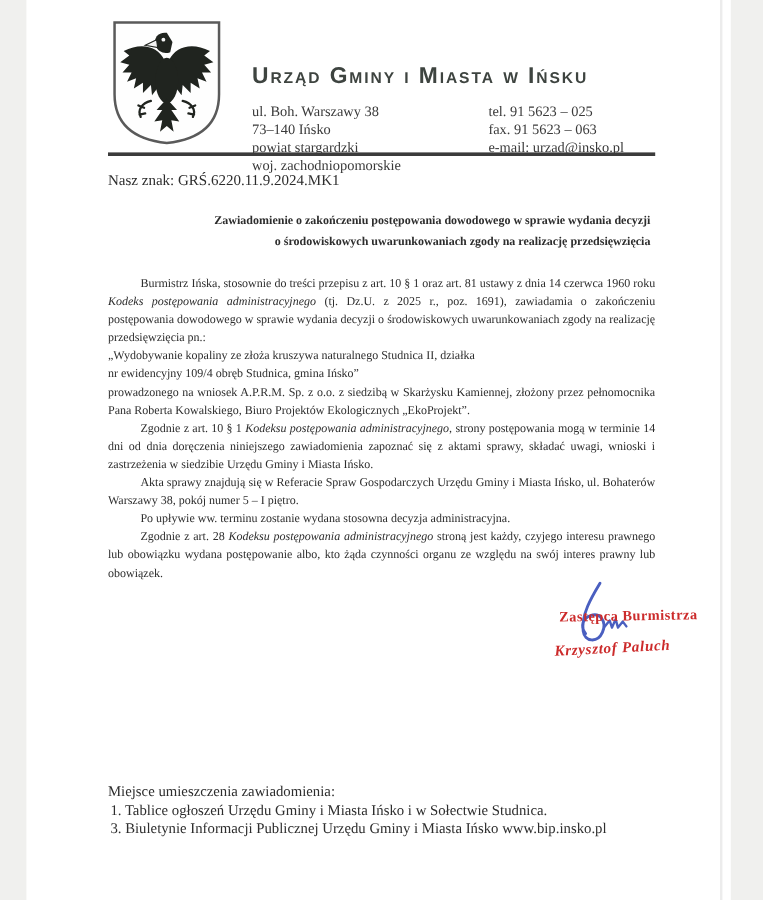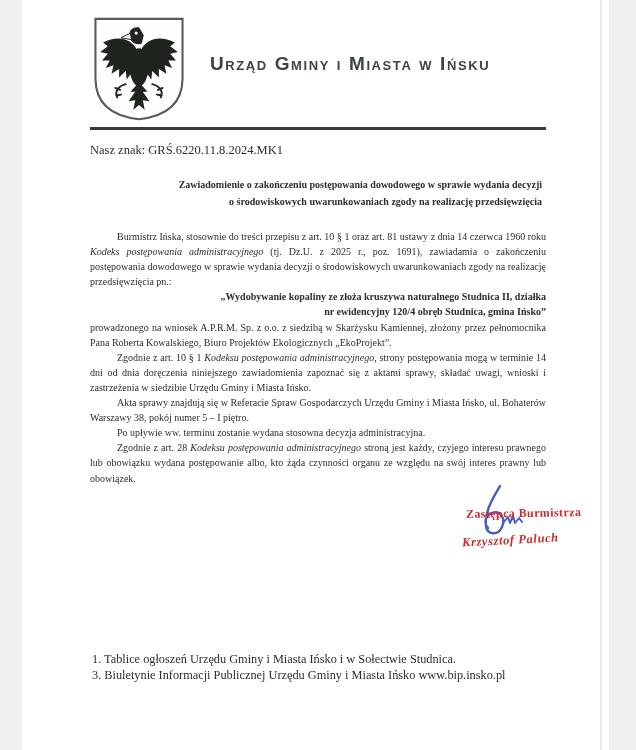--- a/index.html
+++ b/index.html
@@ -54,21 +54,21 @@
     position:absolute; left:44px; top:176px; width:476px;
     text-align:right; font-weight:bold; font-size:10px; line-height:17px;
   }
 
   .body-text {
     position:absolute; left:68px; top:229px; width:456px;
     font-size:10px; line-height:15.1px; text-align:justify;
   }
   .body-text p { margin:0; }
   .body-text .indent { text-indent:27px; }
-  .project-title { font-weight:bold; text-align:right; text-indent:0; }
+  .project-title { font-weight:normal; text-align:left; text-indent:0; }
 
   
   .stamp { position:absolute; left:416px; top:492px; width:165px; height:72px; }
   .stamp-role {
     position:absolute; left:28px; top:14px;
     color:#cc2b2b; font-weight:bold; font-size:12px; letter-spacing:.4px;
     white-space:nowrap; transform:rotate(-1deg);
   }
   .stamp-name {
     position:absolute; left:24px; top:41px;
@@ -104,53 +104,67 @@
       <circle cx="47" cy="18" r="1.7" fill="#f4f4f4"></circle>
 
       <path d="M50 70 L41 80 L46 80 L39 90 L46 89 L44 99 L50 94 L56 99 L54 89 L61 90 L54 80 L59 80 Z" fill="#20241f"></path>
 
       <path d="M36 72 C28 74 24 80 27 86 M30 78 l-5 -2 M31 83 l-5 1" stroke="#20241f" stroke-width="2" fill="none" stroke-linecap="round"></path>
       <path d="M64 72 C72 74 76 80 73 86 M70 78 l5 -2 M69 83 l5 1" stroke="#20241f" stroke-width="2" fill="none" stroke-linecap="round"></path>
     </svg>
 
     <div class="head-text">
       <div class="org-name">Urząd Gminy i Miasta w Ińsku</div>
+      <div class="addr-cols">
+        <div class="addr-col">
+          <div>ul. Boh. Warszawy 38</div>
+          <div>73–140 Ińsko</div>
+          <div>powiat stargardzki</div>
+          <div>woj. zachodniopomorskie</div>
+        </div>
+        <div class="contact-col">
+          <div>tel.  91 5623 – 025</div>
+          <div>fax. 91 5623 – 063</div>
+          <div>e-mail: urzad@insko.pl</div>
+        </div>
+      </div>
     </div>
 
     <div class="rule"></div>
 
     <div class="ref-row">
-      <span>Nasz znak: GRŚ.6220.11.8.2024.MK1</span>
+      <span>Nasz znak: GRŚ.6220.11.9.2024.MK1</span>
     </div>
 
     <div class="doc-title">
       <div>Zawiadomienie o zakończeniu postępowania dowodowego w sprawie wydania decyzji</div>
       <div>o środowiskowych uwarunkowaniach zgody na realizację przedsięwzięcia</div>
     </div>
 
     <div class="body-text">
       <p class="indent"><span>Burmistrz Ińska, stosownie do treści przepisu z art. 10 § 1 oraz art. 81 ustawy z dnia 14 czerwca 1960 roku </span><i>Kodeks postępowania administracyjnego</i><span> (tj. Dz.U. z 2025 r., poz. 1691), zawiadamia o zakończeniu postępowania dowodowego w sprawie wydania decyzji o środowiskowych uwarunkowaniach zgody na realizację przedsięwzięcia pn.:</span></p>
       <div class="project-title">
         <div>„Wydobywanie kopaliny ze złoża kruszywa naturalnego Studnica II, działka</div>
-        <div>nr ewidencyjny 120/4 obręb Studnica, gmina Ińsko”</div>
+        <div>nr ewidencyjny 109/4 obręb Studnica, gmina Ińsko”</div>
       </div>
       <p>prowadzonego na wniosek A.P.R.M. Sp. z o.o. z siedzibą w Skarżysku Kamiennej, złożony przez pełnomocnika Pana Roberta Kowalskiego, Biuro Projektów Ekologicznych „EkoProjekt”.</p>
       <p class="indent"><span>Zgodnie z art. 10 § 1 </span><i>Kodeksu postępowania administracyjnego</i><span>, strony postępowania mogą w terminie 14 dni od dnia doręczenia niniejszego zawiadomienia zapoznać się z aktami sprawy, składać uwagi, wnioski i zastrzeżenia w siedzibie Urzędu Gminy i Miasta Ińsko.</span></p>
       <p class="indent">Akta sprawy znajdują się w Referacie Spraw Gospodarczych Urzędu Gminy i Miasta Ińsko, ul. Bohaterów Warszawy 38, pokój numer 5 – I piętro.</p>
       <p class="indent">Po upływie ww. terminu zostanie wydana stosowna decyzja administracyjna.</p>
       <p class="indent"><span>Zgodnie z art. 28 </span><i>Kodeksu postępowania administracyjnego</i><span> stroną jest każdy, czyjego interesu prawnego lub obowiązku wydana postępowanie albo, kto żąda czynności organu ze względu na swój interes prawny lub obowiązek.</span></p>
     </div>
 
     <div class="stamp">
       <svg class="signature-svg" viewBox="0 0 58 66" aria-hidden="true">
         <path d="M30 4 C24 14 14 30 16 44 C17 53 28 54 32 45 C36 36 30 28 22 31 C16 33 13 40 18 46" fill="none" stroke="#4a5fc0" stroke-width="2.4" stroke-linecap="round"></path>
         <path d="M34 40 l4 -5 2 6 3 -7 2 7 4 -5 3 4" fill="none" stroke="#4a5fc0" stroke-width="2" stroke-linecap="round" stroke-linejoin="round"></path>
       </svg>
       <span class="stamp-role">Zastępca Burmistrza</span>
       <span class="stamp-name">Krzysztof Paluch</span>
     </div>
 
     <div class="footer">
+      <div>Miejsce umieszczenia zawiadomienia:</div>
       <div class="f-item">1.  Tablice ogłoszeń Urzędu Gminy i Miasta Ińsko i w Sołectwie Studnica.</div>
       <div class="f-item">3.  Biuletynie Informacji Publicznej Urzędu Gminy i Miasta Ińsko www.bip.insko.pl</div>
     </div>
   </div>
 </div>
 
 </body></html>

